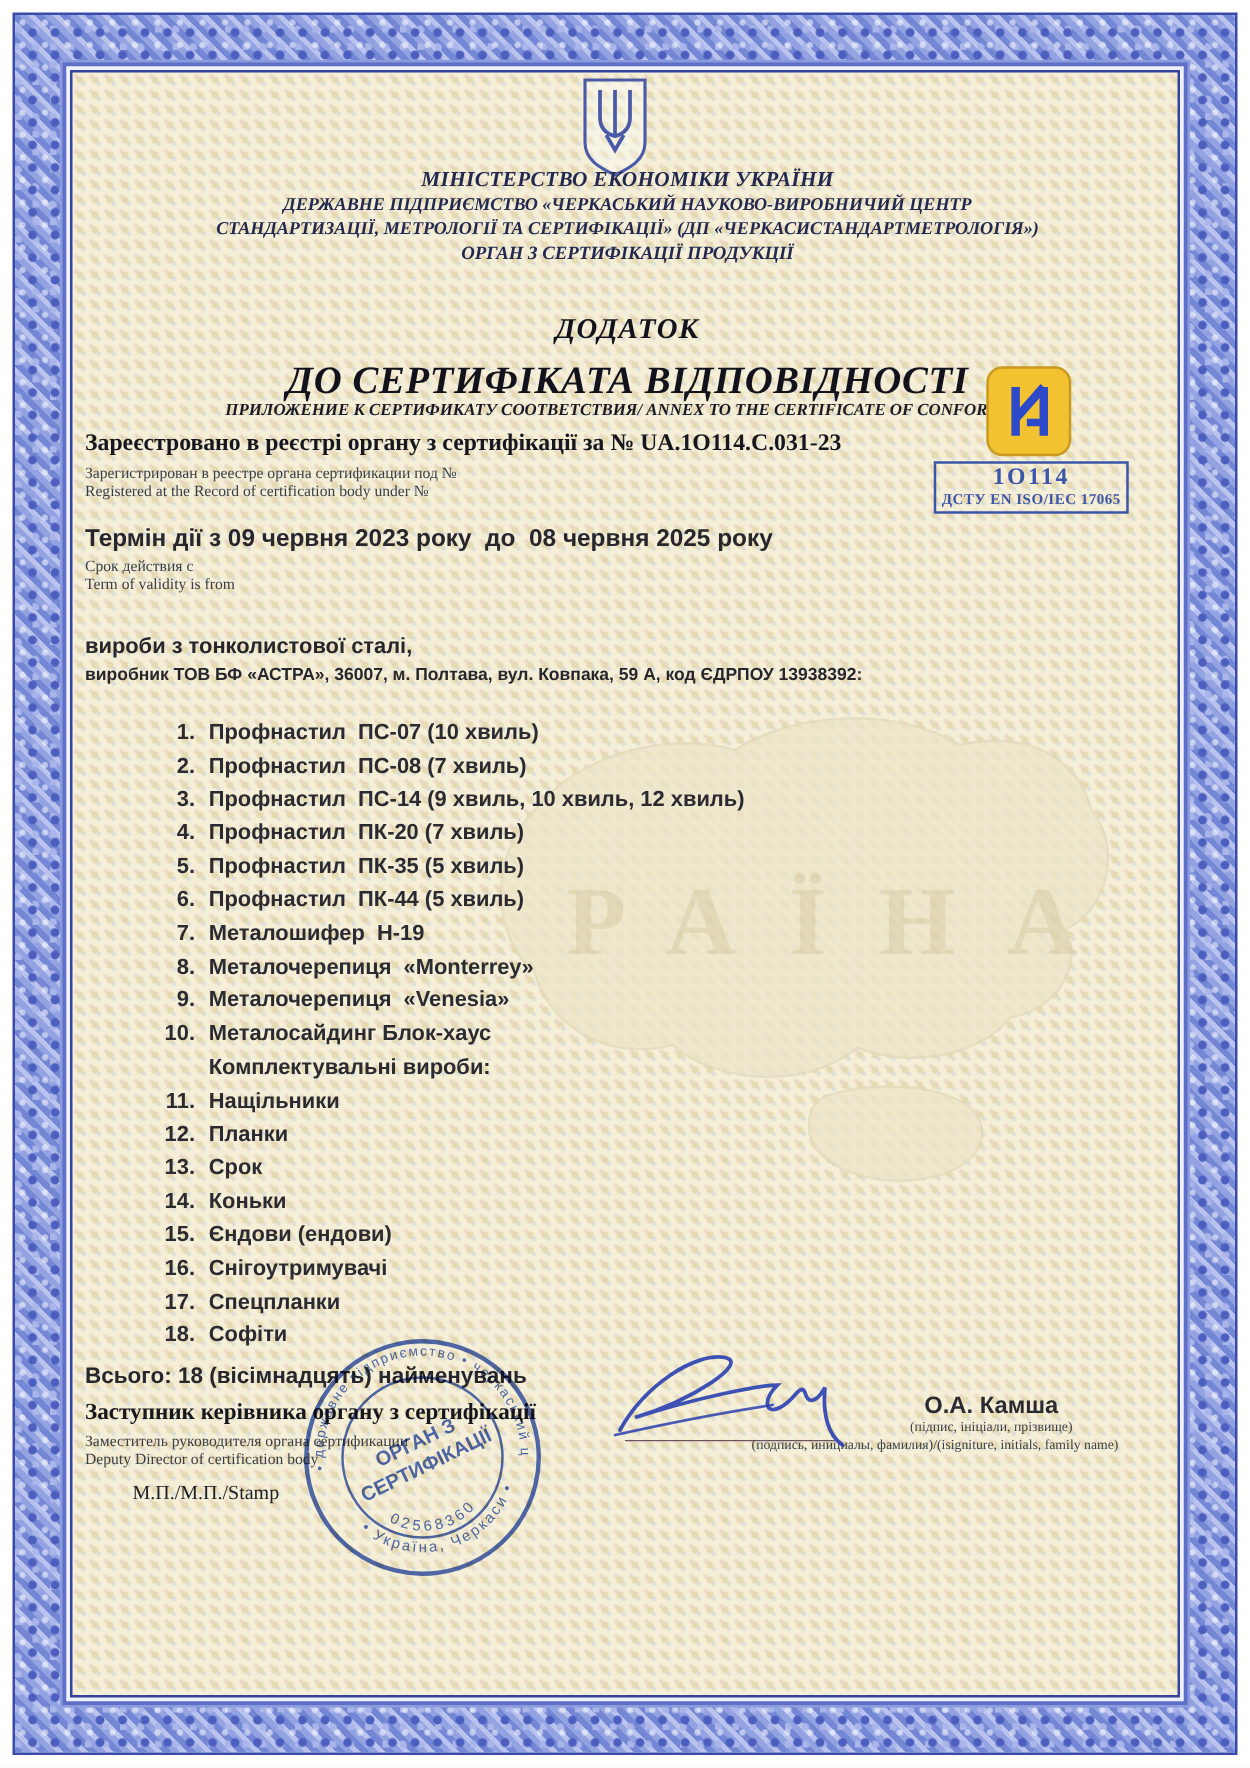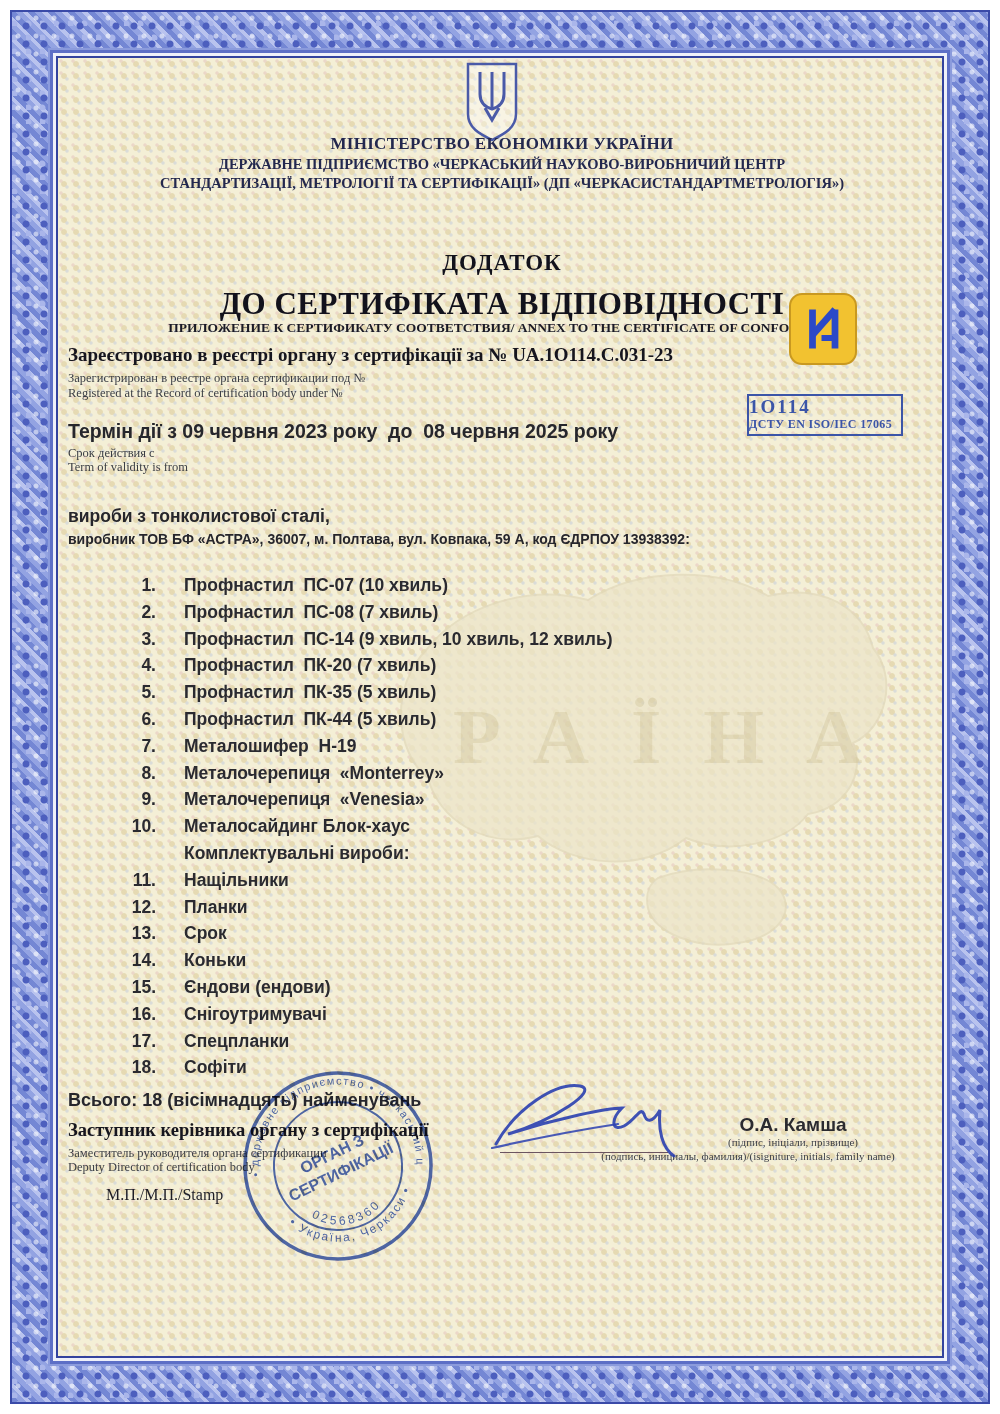--- a/index.html
+++ b/index.html
@@ -23,21 +23,21 @@
     background-color:#f4efd6;
     background-image:
       radial-gradient(circle at 3px 3px, rgba(217,160,170,.30) 1.2px, rgba(0,0,0,0) 2.2px),
       radial-gradient(circle at 9px 9px, rgba(150,172,224,.28) 1.2px, rgba(0,0,0,0) 2.2px),
       radial-gradient(circle at 6px 6px, rgba(228,216,175,.9) 2.4px, rgba(0,0,0,0) 3.4px);
     background-size:12px 12px;
     border:2px solid #33439e;
     box-shadow:0 0 0 3px #eef0fa, 0 0 0 6px #5d6fc6, 0 0 0 8px #8b9bdc;
   }
   .abs{position:absolute;}
-  .center{text-align:center; left:0; width:888px;}
+  .center{text-align:center; left:0; width:888px;font-style:italic;}
   .navy{color:#23284e;}
   .serifB{font-family:"Liberation Serif", serif; font-weight:bold;}
   .sansB{font-family:"Liberation Sans", sans-serif; font-weight:bold;}
   .small{font-family:"Liberation Serif", serif; color:#3a3d44;}
   .pre{white-space:pre;}
   .hdr1{top:76px; font-size:17px; letter-spacing:.3px;}
   .hdr2{top:98px; font-size:14.5px;}
   .hdr3{top:117px; font-size:14.5px;}
   .hdr4{top:137px; font-size:15px;}
   .t1{top:192px; font-size:23px; letter-spacing:1px; color:#12121c;}
@@ -47,32 +47,32 @@
   .reg2{left:10px; top:313px; font-size:12.5px;}
   .reg3{left:10px; top:328px; font-size:12.5px;}
   .val1{left:10px; top:362px; font-size:19.5px; color:#26262c;}
   .val2{left:10px; top:388px; font-size:12.5px;}
   .val3{left:10px; top:402px; font-size:12.5px;}
   .prod1{left:10px; top:448px; font-size:17.5px; color:#26262c;}
   .prod2{left:10px; top:473px; font-size:14px; color:#26262c;}
   .list{left:52px; top:514px; width:700px; font-size:17.5px; color:#2a2a30;}
   .list .row{display:flex; line-height:26.8px;}
   .list .num{width:46px; text-align:right;}
-  .list .txt{margin-left:28px;}
+  .list .txt{margin-left:11px;}
   .total{left:10px; top:1032px; font-size:18px; color:#26262c;}
   .sgt1{left:10px; top:1062px; font-size:18.5px; color:#16161e;}
   .sgt2{left:10px; top:1088px; font-size:12.5px;}
   .sgt3{left:10px; top:1102px; font-size:12.5px;}
   .mp{left:48px; top:1128px; font-size:16px; color:#1d1d26;}
   .name{left:560px; top:1056px; width:350px; text-align:center; font-size:19px; color:#2a2a30;}
   .hint1{left:560px; top:1078px; width:350px; text-align:center; font-size:11px; color:#3c3f48;}
   .hint2{left:470px; top:1092px; width:440px; text-align:center; font-size:11px; color:#3c3f48;}
   .markbox{
-    left:689px; top:336px; width:152px; height:38px;
-    border:2px solid #3b55a8; color:#3b55a8; text-align:left;
+    left:689px; top:311px; width:152px; height:38px;
+    border:2px solid #3b55a8; color:#3b55a8; text-align:center;
     font-family:"Liberation Serif", serif; font-weight:bold;
   }
   .markbox .c1{font-size:19px; line-height:21px; letter-spacing:2px;}
   .markbox .c2{font-size:12px; line-height:14px; letter-spacing:.4px;}
   .logo{
     left:731px; top:235px; width:64px; height:68px;
     background:#f2c230; border:2px solid #c99920; border-radius:13px;
     display:flex; align-items:center; justify-content:center;
   }
   .sigline{left:442px; top:1094px; width:168px; border-top:1.5px solid #6b5560;}
@@ -99,20 +99,21 @@
     <svg class="abs" style="left:395px; top:2px; width:78px; height:84px;" viewBox="0 0 64 84">
       <path d="M8 4 h48 v50 c0 15 -14 21 -24 26 c-10 -5 -24 -11 -24 -26 z" fill="rgba(255,255,255,.35)" stroke="#4a5aa8" stroke-width="2.5"></path>
       <path d="M20 12 v22 c0 9 5 13 12 15 c7 -2 12 -6 12 -15 v-22" fill="none" stroke="#4a5aa8" stroke-width="3"></path>
       <path d="M32 12 v36" fill="none" stroke="#4a5aa8" stroke-width="3"></path>
       <path d="M25 48 l7 12 l7 -12" fill="none" stroke="#4a5aa8" stroke-width="3"></path>
     </svg>
 
     <div class="abs center serifB navy hdr1">МІНІСТЕРСТВО ЕКОНОМІКИ УКРАЇНИ</div>
     <div class="abs center serifB navy hdr3">СТАНДАРТИЗАЦІЇ, МЕТРОЛОГІЇ ТА СЕРТИФІКАЦІЇ» (ДП «ЧЕРКАСИСТАНДАРТМЕТРОЛОГІЯ»)</div>
     <div class="abs center serifB navy hdr2">ДЕРЖАВНЕ ПІДПРИЄМСТВО «ЧЕРКАСЬКИЙ НАУКОВО-ВИРОБНИЧИЙ ЦЕНТР</div>
+    <div class="abs center serifB navy hdr4">ОРГАН З СЕРТИФІКАЦІЇ ПРОДУКЦІЇ</div>
 
     <div class="abs center serifB t1">ДОДАТОК</div>
     <div class="abs center serifB t2">ДО СЕРТИФІКАТА ВІДПОВІДНОСТІ</div>
     <div class="abs center serifB t3">ПРИЛОЖЕНИЕ К СЕРТИФИКАТУ СООТВЕТСТВИЯ/ ANNEX TO THE CERTIFICATE OF CONFORMITY</div>
 
     <div class="abs logo">
       <svg width="48" height="52" viewBox="0 0 64 68">
         <path d="M18 8 v52" stroke="#2b49c8" stroke-width="9" fill="none"></path>
         <path d="M18 42 L48 8" stroke="#2b49c8" stroke-width="9" fill="none"></path>
         <path d="M48 8 v52" stroke="#2b49c8" stroke-width="9" fill="none"></path>

